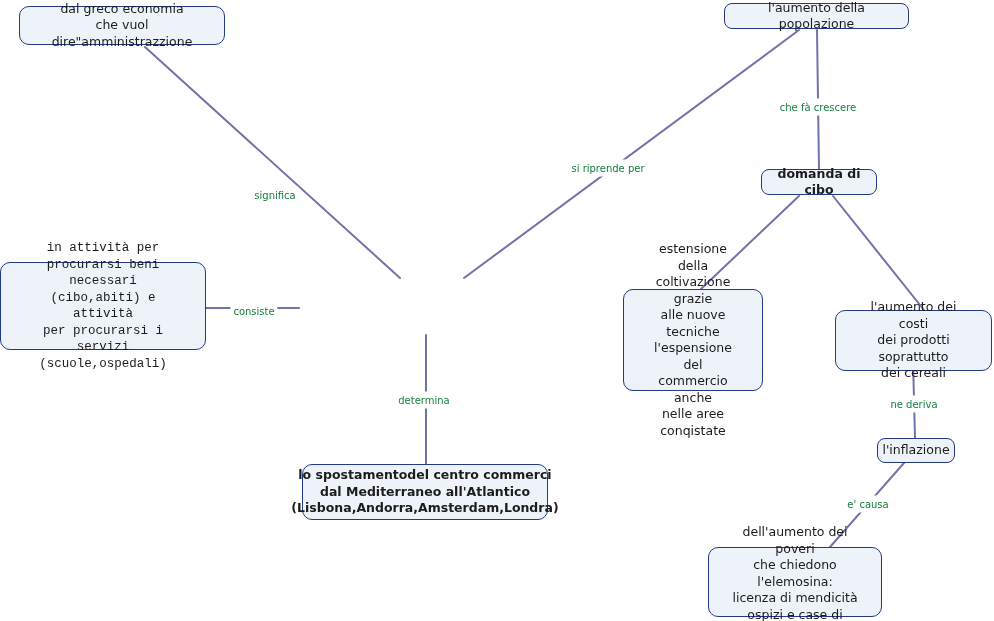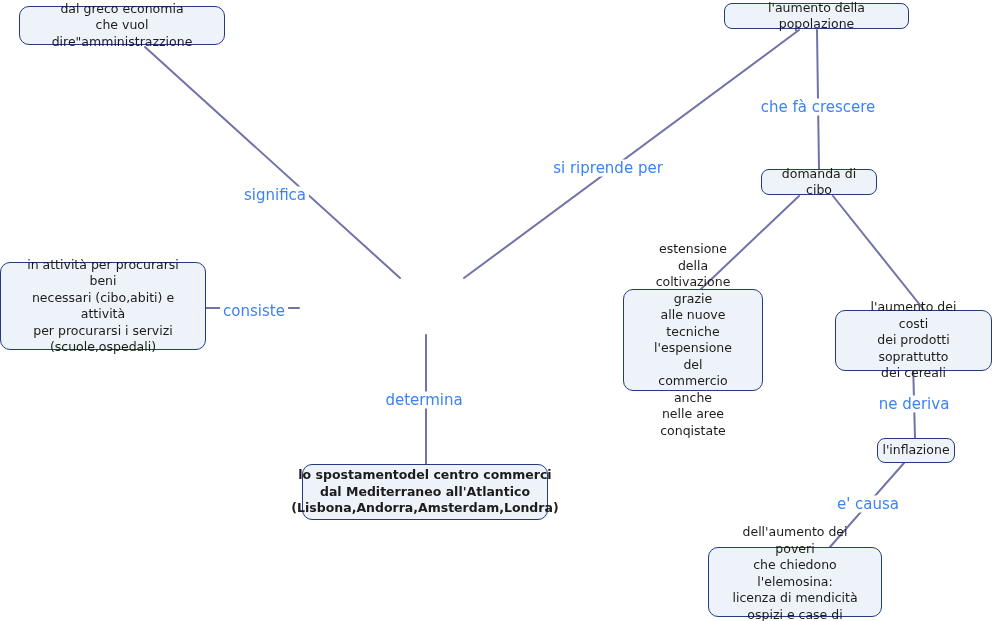--- a/index.html
+++ b/index.html
@@ -17,29 +17,29 @@
     white-space:pre-line;padding:2px 20px;cursor:default;
   }
   .node.small{border-radius:8px;padding:1px 5px;}
   .node.main{
     border:3px solid #4f5589;border-radius:13px;
     box-shadow:3px 3px 0 #9e3a6d;
     font-weight:bold;font-size:13.5px;letter-spacing:.2px;color:#222;
   }
   .link-label{
     position:absolute;transform:translate(-50%,-50%);
-    color:#3b82f6;font-size:15px;line-height:15px;
+    color:#15803d;font-size:10px;line-height:15px;
     background:#ffffff;padding:1px 3px;white-space:nowrap;cursor:default;
   }
   
   #node-greco{left:19px;top:6px;width:206px;height:39px;}
   #node-popolazione{left:724px;top:3px;width:185px;height:26px;}
-  #node-attivita{left:0px;top:262px;width:206px;height:88px;}
+  #node-attivita{left:0px;top:262px;width:206px;height:88px;font-family:Liberation Mono, monospace;}
   #node-main{left:299px;top:277px;width:253px;height:58px;}
-  #node-domanda{left:761px;top:169px;width:116px;height:26px;}
+  #node-domanda{left:761px;top:169px;width:116px;height:26px;font-weight:bold;}
   #node-estensione{left:623px;top:289px;width:140px;height:102px;}
   #node-costi{left:835px;top:310px;width:157px;height:61px;}
   #node-inflazione{left:877px;top:438px;width:78px;height:25px;}
   #node-poveri{left:708px;top:547px;width:174px;height:70px;}
   #node-spostamento{left:302px;top:464px;width:246px;height:56px;font-weight:bold;}
   
   #label-significa{left:275px;top:163px;margin-top:32px;}
   #label-si-riprende{left:608px;top:168px;}
   #label-che-fa{left:818px;top:107px;}
   #label-consiste{left:254px;top:311px;}

